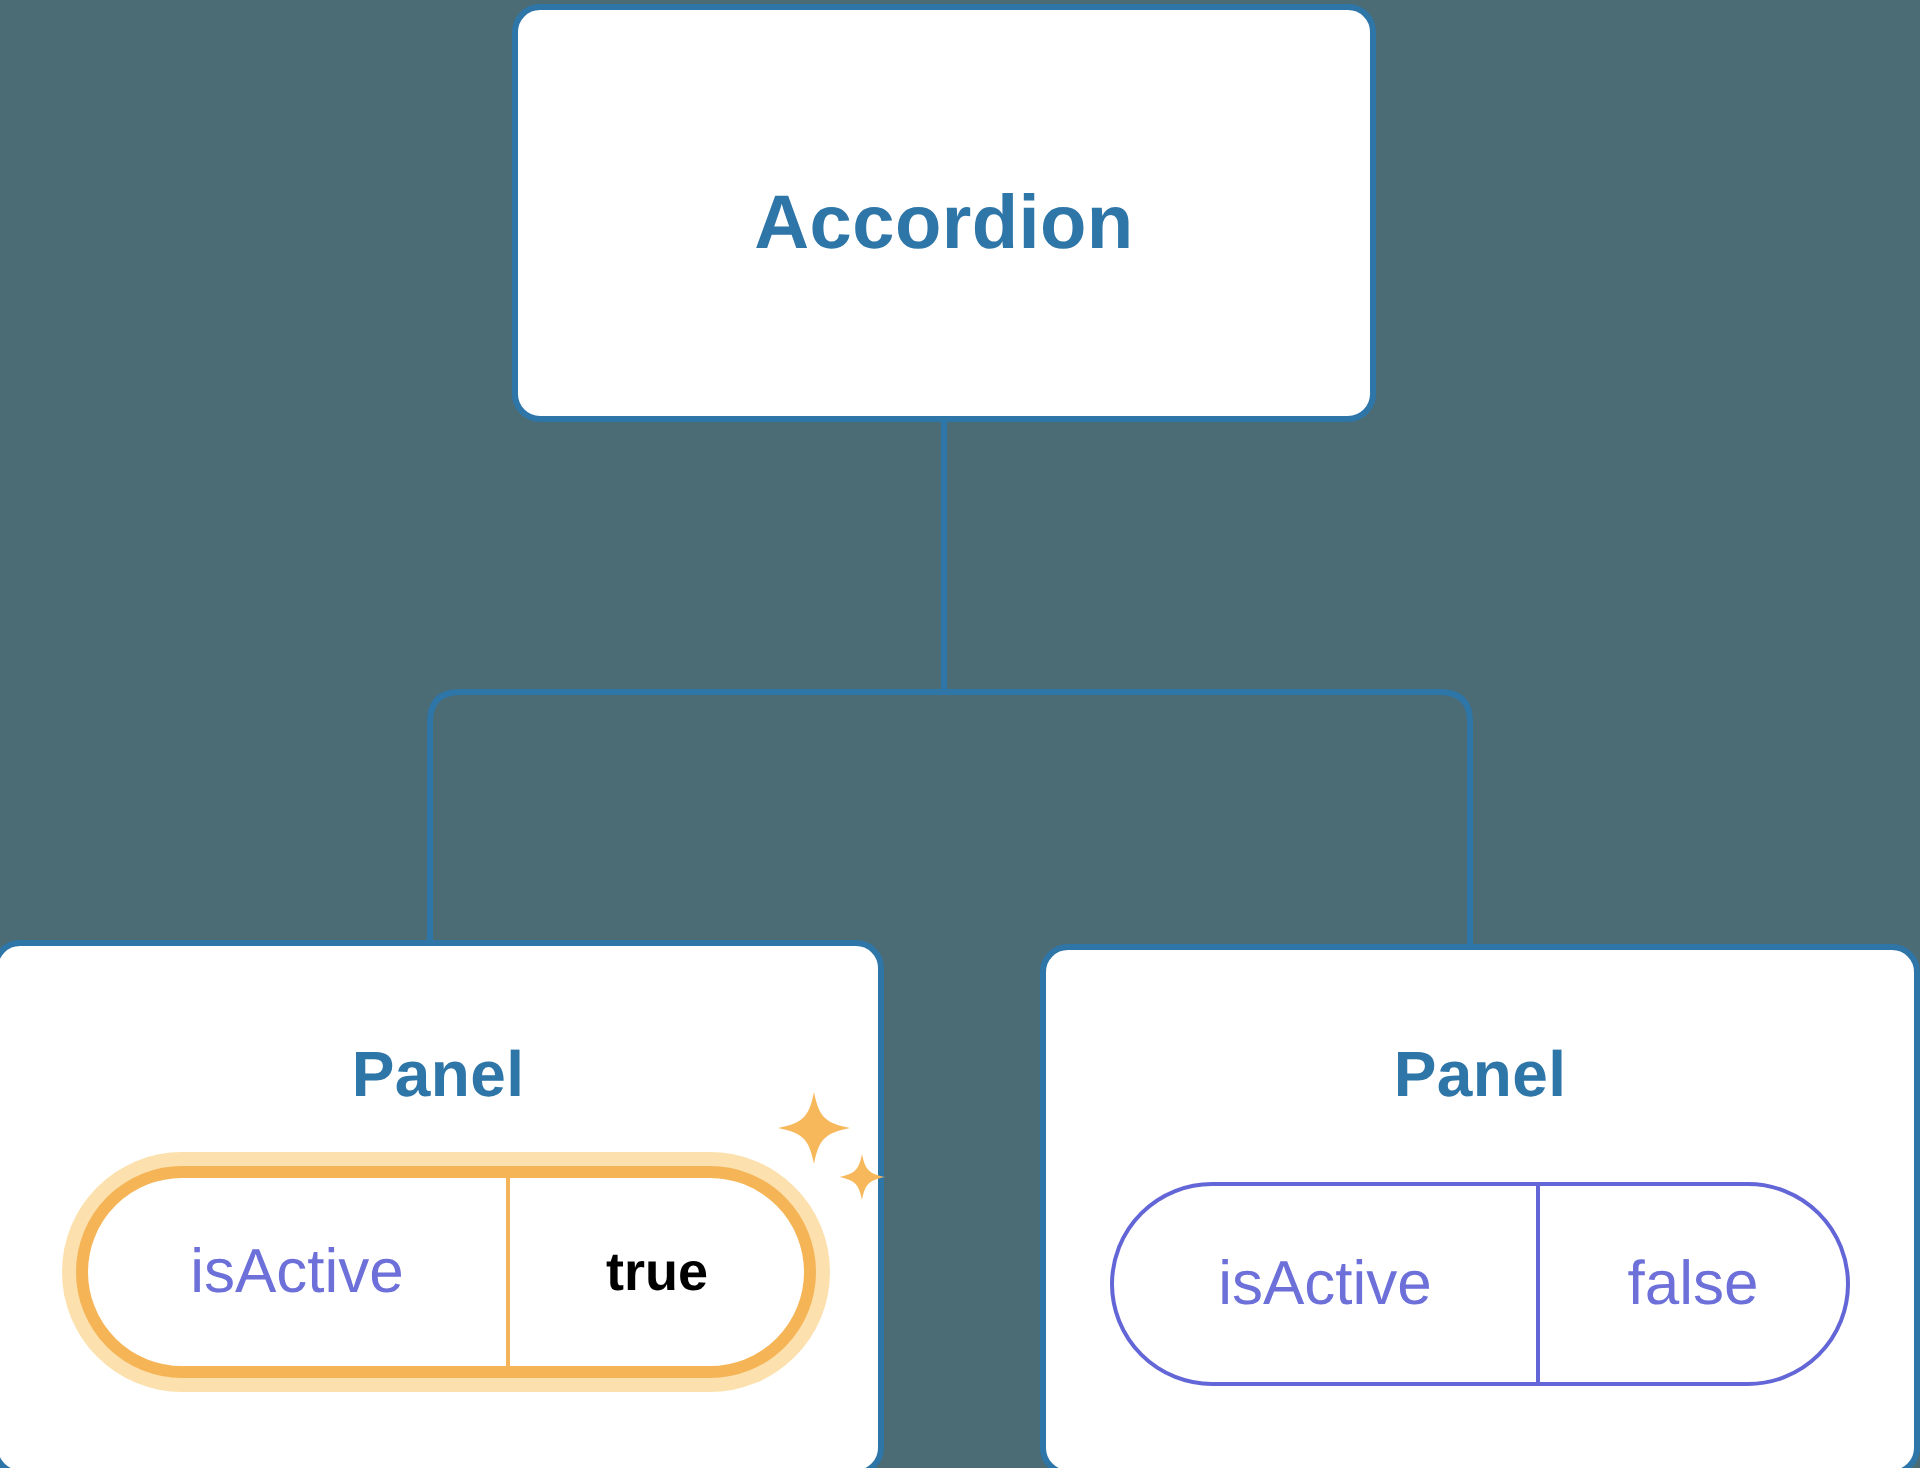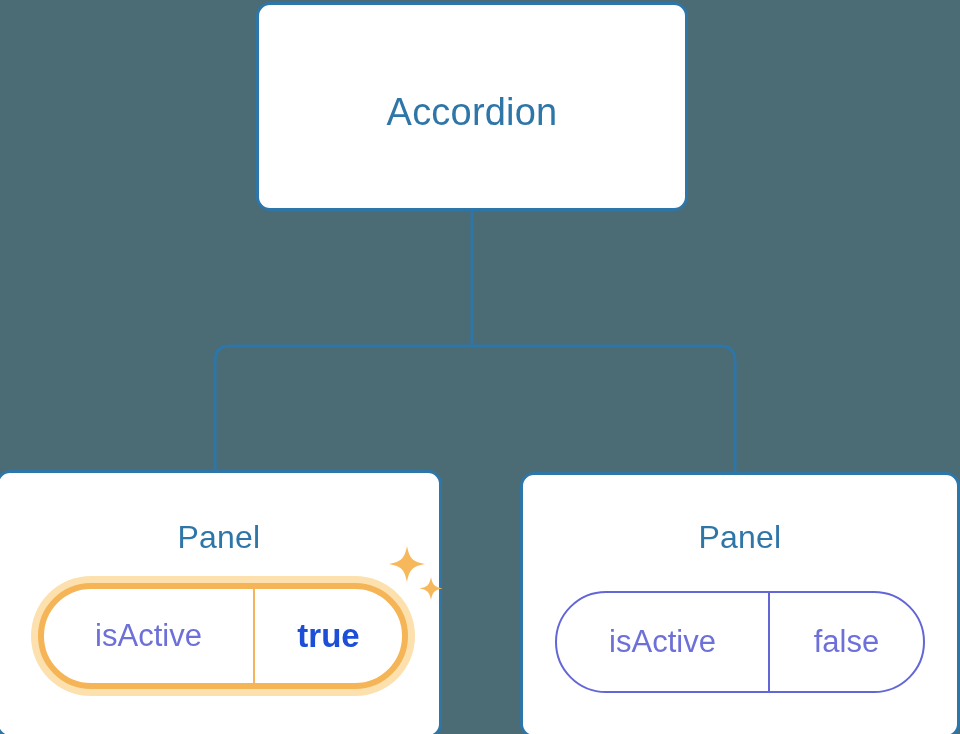--- a/index.html
+++ b/index.html
@@ -63,21 +63,21 @@
     width: 440px;
     height: 266px;
   }
 
   .node-title {
     position: absolute;
     left: 0;
     right: 0;
     text-align: center;
     color: #2f76a8;
-    font-weight: 400;
+    font-weight: 700;
     letter-spacing: 0.2px;
     white-space: nowrap;
   }
 
   .node-root .node-title {
     top: 86px;
     font-size: 38px;
   }
 
   .node-panel-left .node-title {
@@ -121,23 +121,23 @@
   }
   .pill-highlight .pill-key {
     flex: 0 0 211px;
     border-right: 2px solid #f3b45c;
     font-size: 31px;
     font-weight: 400;
     color: #6c70d8;
   }
   .pill-highlight .pill-val {
     flex: 1 1 auto;
-    font-size: 33px;
+    font-size: 27px;
     font-weight: 700;
-    color: #1d4ed8;
+    color: #000000;
   }
 
   
   .pill-plain {
     left: 555px;
     top: 591px;
     width: 370px;
     height: 102px;
     border: 2px solid #6366d6;
   }

